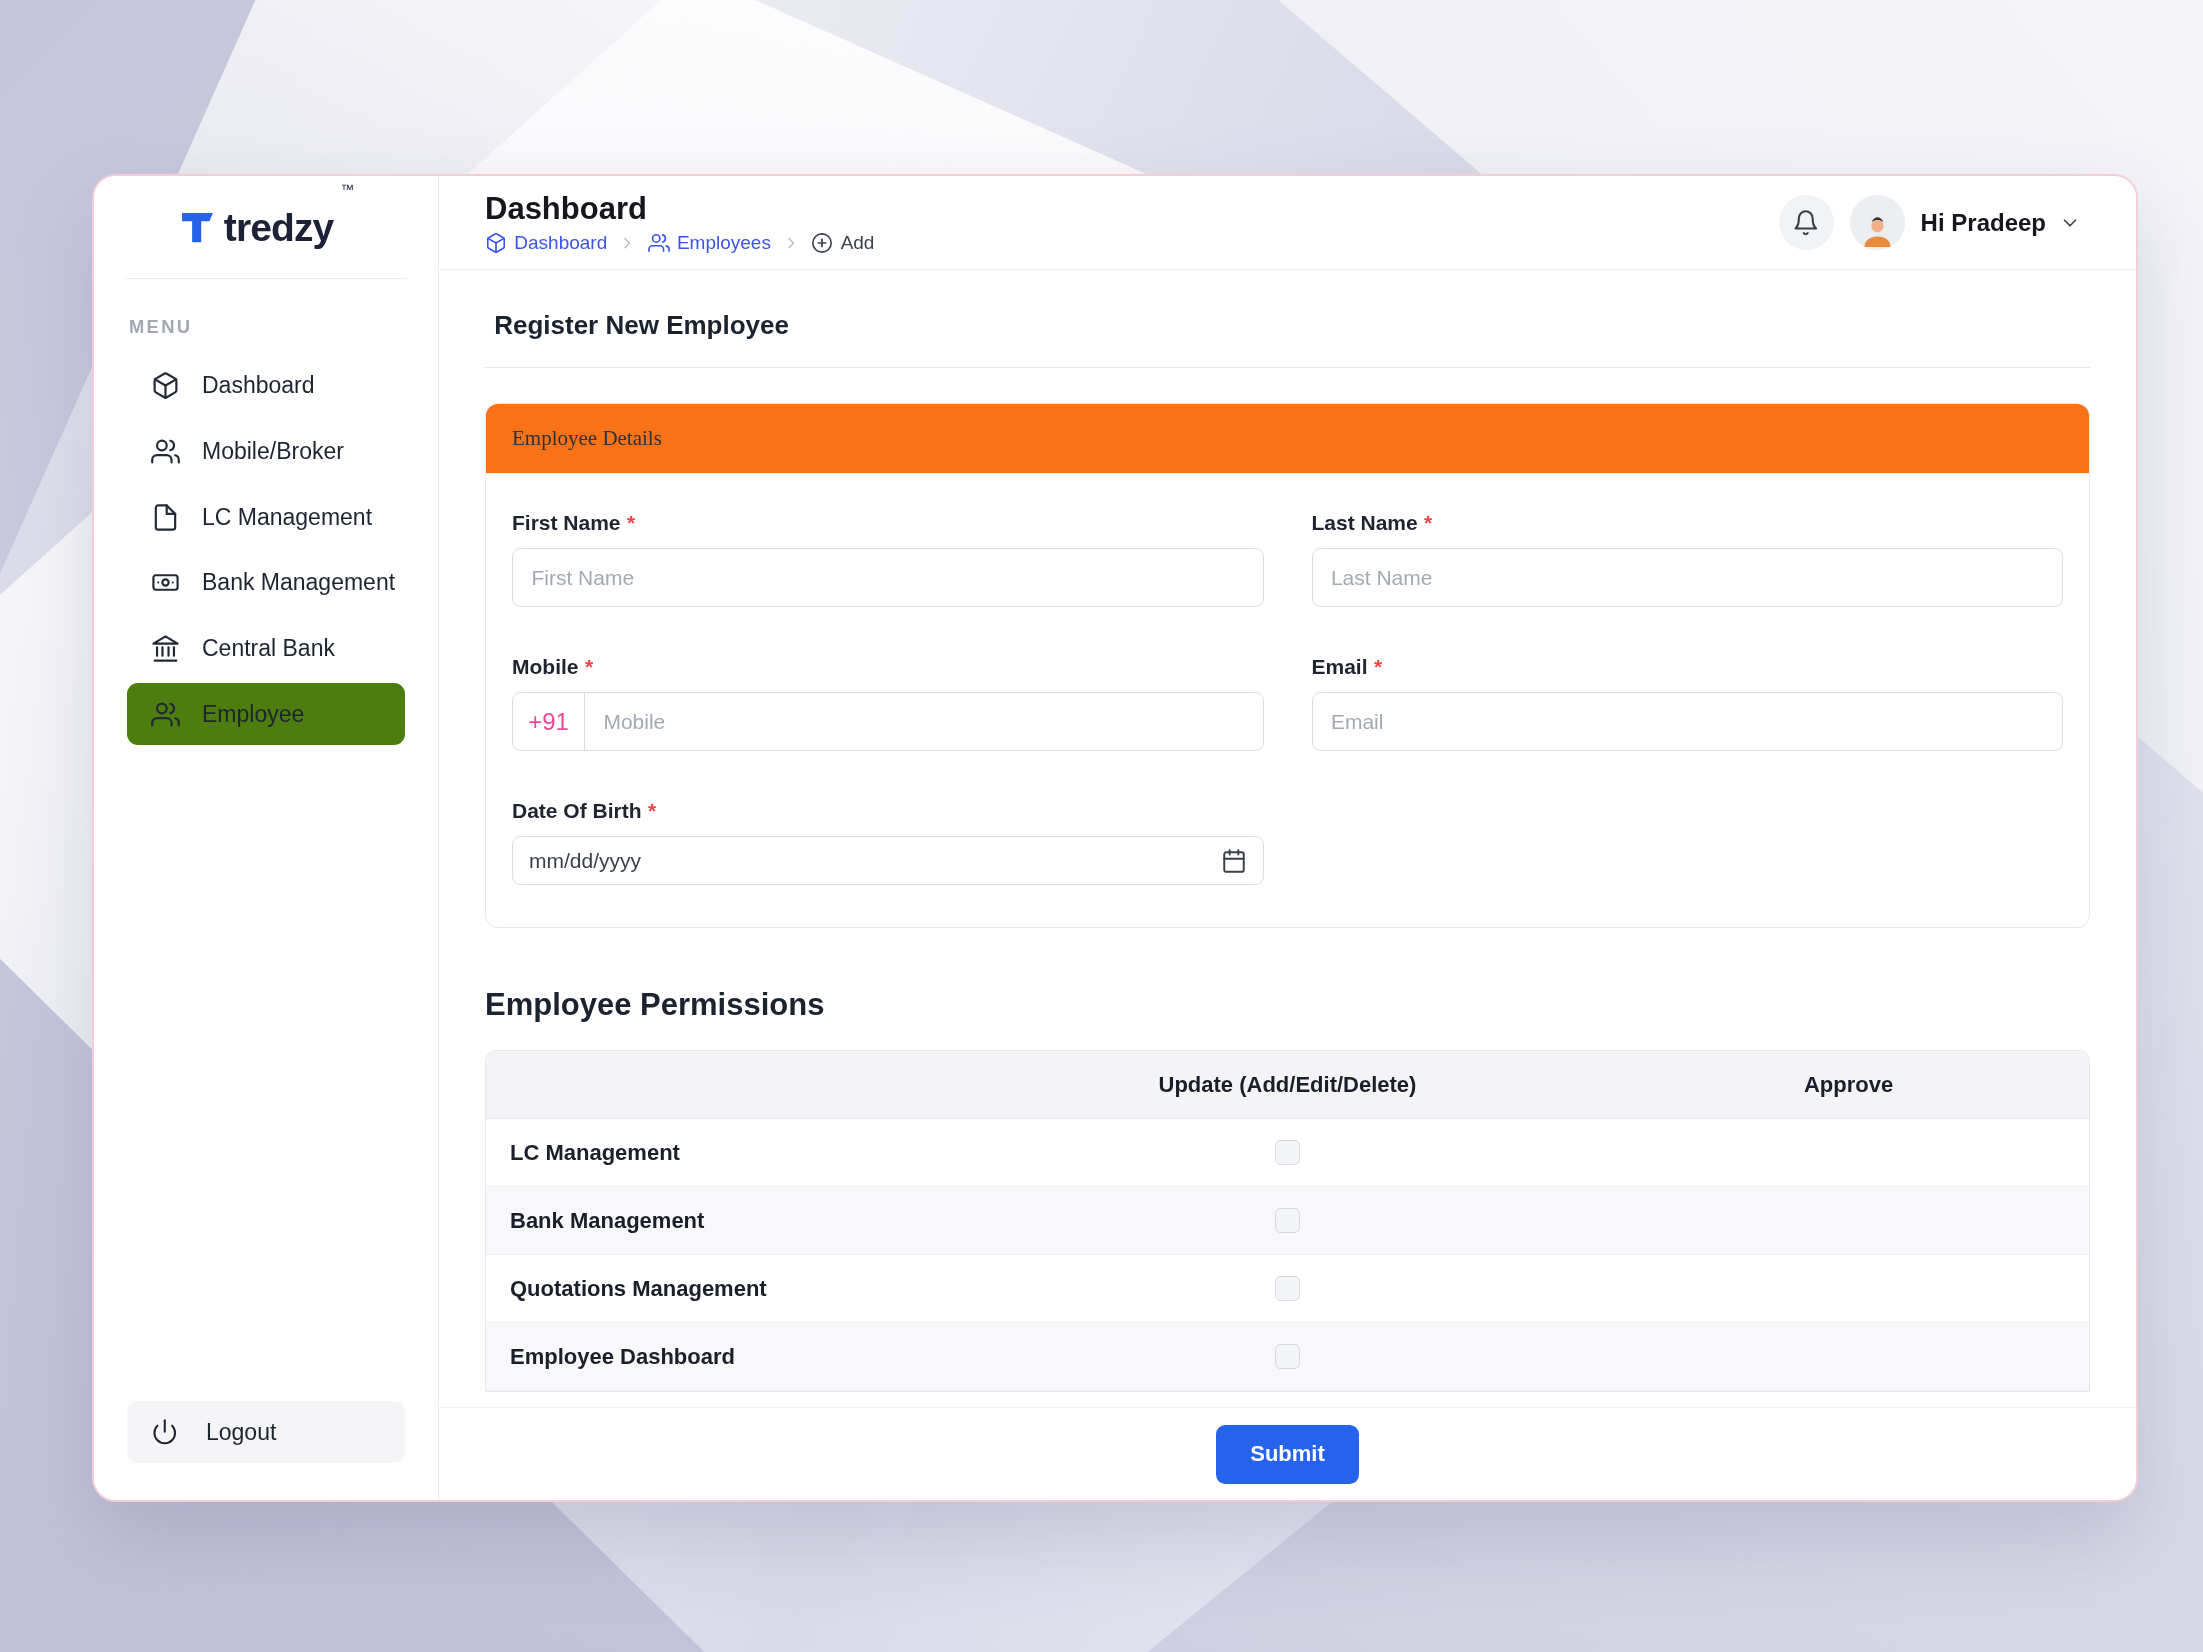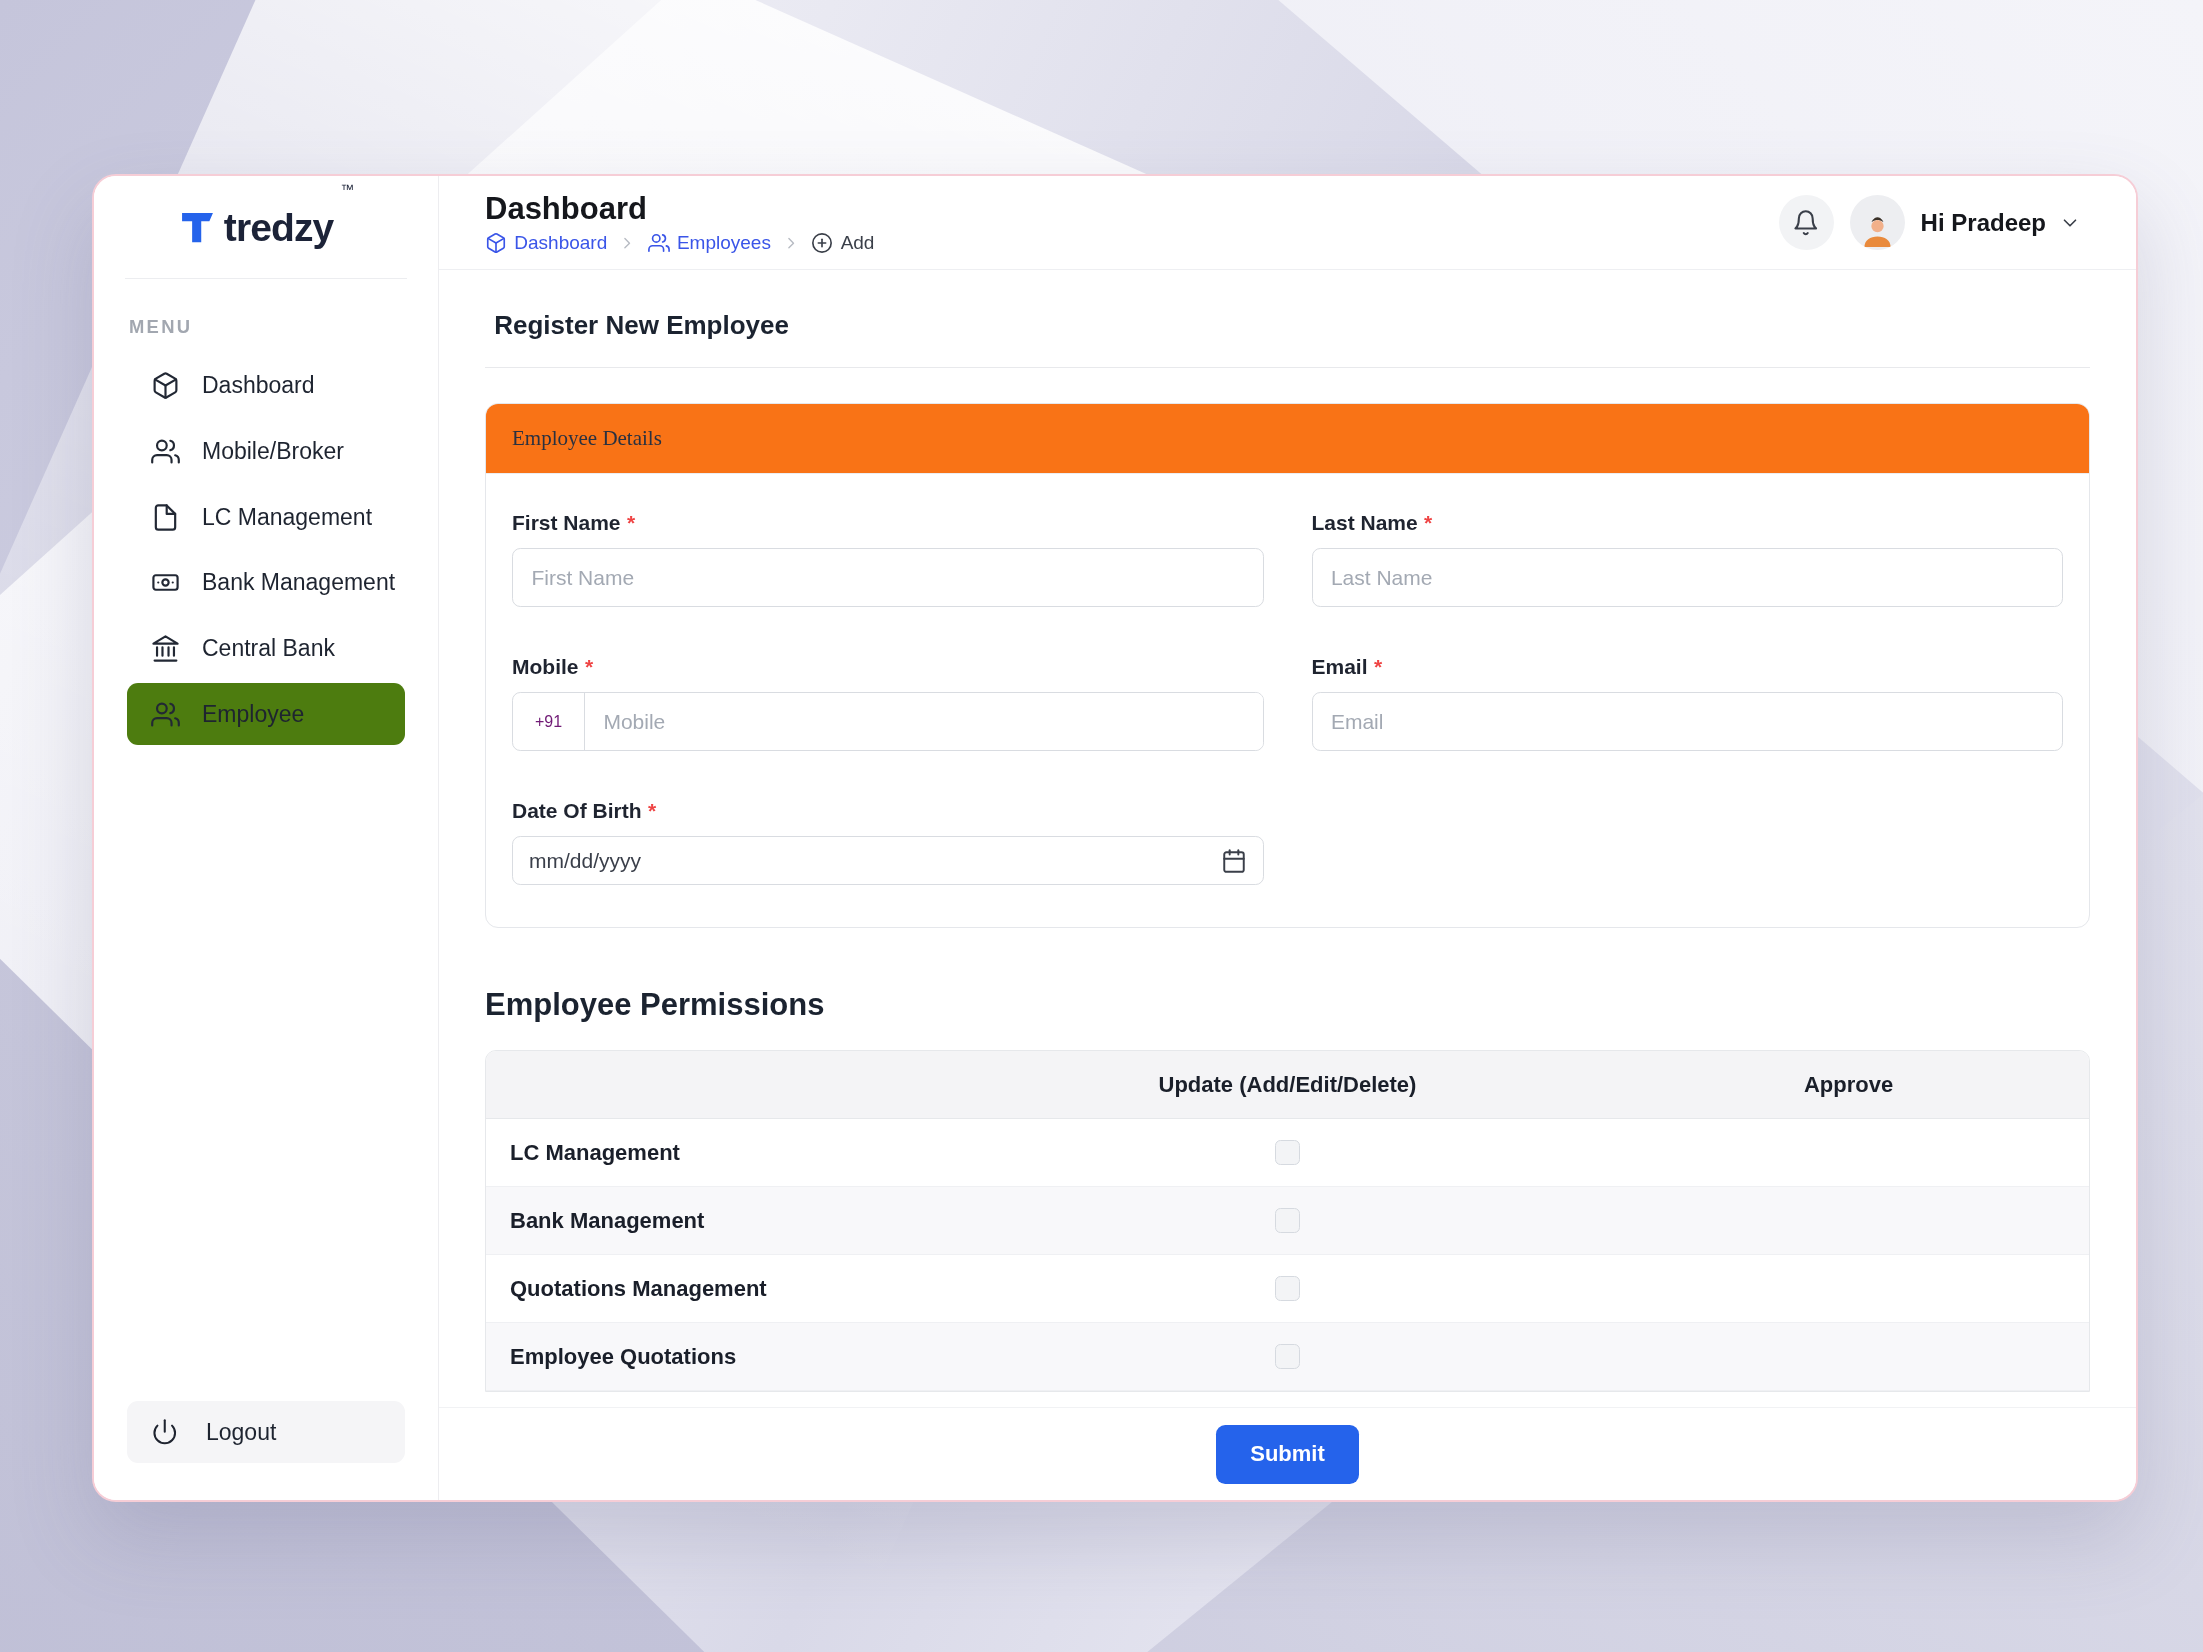--- a/index.html
+++ b/index.html
@@ -75,21 +75,21 @@
     font-weight:500; color:#2A3140;font-family:Liberation Serif, serif; }
   .card-body { padding:37px 26px 42px; }
   .grid { display:grid; grid-template-columns:1fr 1fr; column-gap:44px; row-gap:41px;gap:48px; }
   .field label { display:block; font-size:21px; font-weight:600; color:#1F2430; margin-bottom:13px; }
   .req { color:#EF4444; margin-left:6.4px; }
   .txt-input { width:100%; height:59px; border:0.9px solid #D9DCE1; border-radius:8.3px; padding:0 18.4px;
     font-size:21px; color:#222; font-family:"Liberation Sans",sans-serif; outline:none; }
   .txt-input::placeholder { color:#A3A9B3; }
   .mobile-wrap { display:flex; border:0.9px solid #D9DCE1; border-radius:8.3px; height:59px; overflow:hidden; }
   .prefix { width:72px; flex:none; display:flex; align-items:center; justify-content:center;
-    border-right:0.9px solid #D9DCE1; font-size:16px; color:#701a75; }
+    border-right:0.9px solid #D9DCE1; font-size:24px; color:#ec4899; }
   .mobile-wrap .txt-input { border:none; height:100%; border-radius:0; flex:1; }
   .date-input { display:flex; align-items:center; justify-content:space-between; border:0.9px solid #D9DCE1;
     border-radius:8.3px; height:49px; padding:0 16px; cursor:pointer; }
   .date-text { font-size:21px; color:#3A3F4A; }
   .date-input .ic { width:26px; height:26px; stroke:#3A3F49; }
 
   .perm-title { font-size:31px; font-weight:600; color:#1B2330; margin-top:59px; }
   .perm-table { margin-top:27px; border:0.9px solid #E6E8EB; border-radius:11px 11px 0 0; overflow:hidden; }
   .perm-head, .perm-row { display:grid; grid-template-columns:30% 40% 30%; align-items:center; height:68px; }
   .perm-head { background:#F4F4F6; border-bottom:0.9px solid #E6E8EB; font-size:22px; font-weight:600; color:#1A1F2A; }
@@ -320,21 +320,21 @@
         <div class="cell-approve"></div>
       </div>
       <div class="perm-row">
         <div class="row-label">Quotations Management</div>
         <div class="cell-update">
             <input type="checkbox" class="checkbox" style="">
           </div>
         <div class="cell-approve"></div>
       </div>
       <div class="perm-row alt">
-        <div class="row-label">Employee Quotations</div>
+        <div class="row-label">Employee Dashboard</div>
         <div class="cell-update">
             <input type="checkbox" class="checkbox" style="">
           </div>
         <div class="cell-approve"></div>
       </div>
     </div>
   </main>
 
   <div class="footer">
     <button class="submit-btn">Submit</button>

